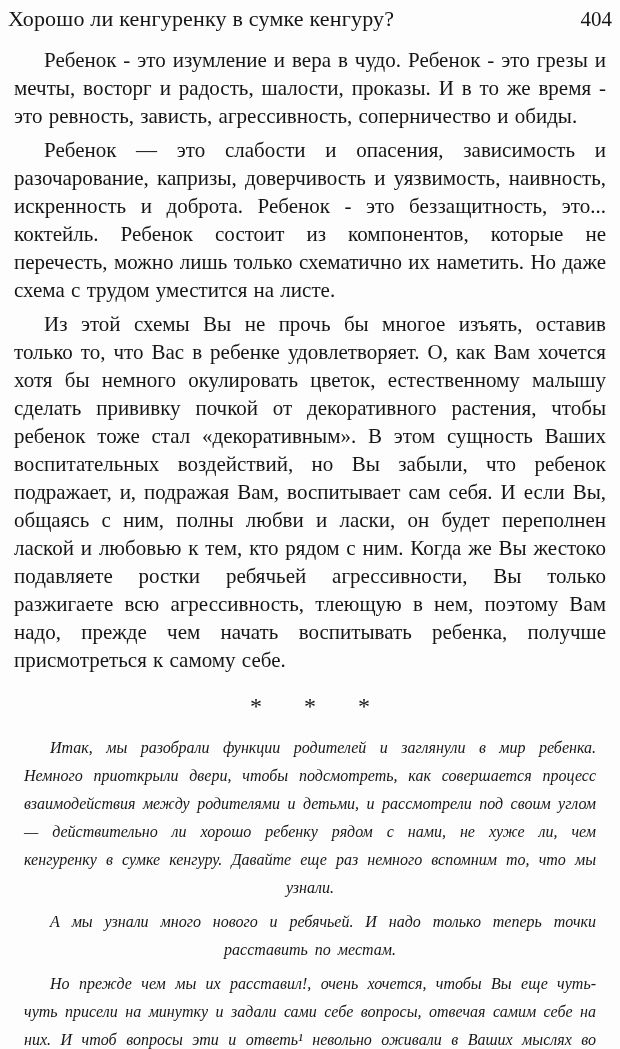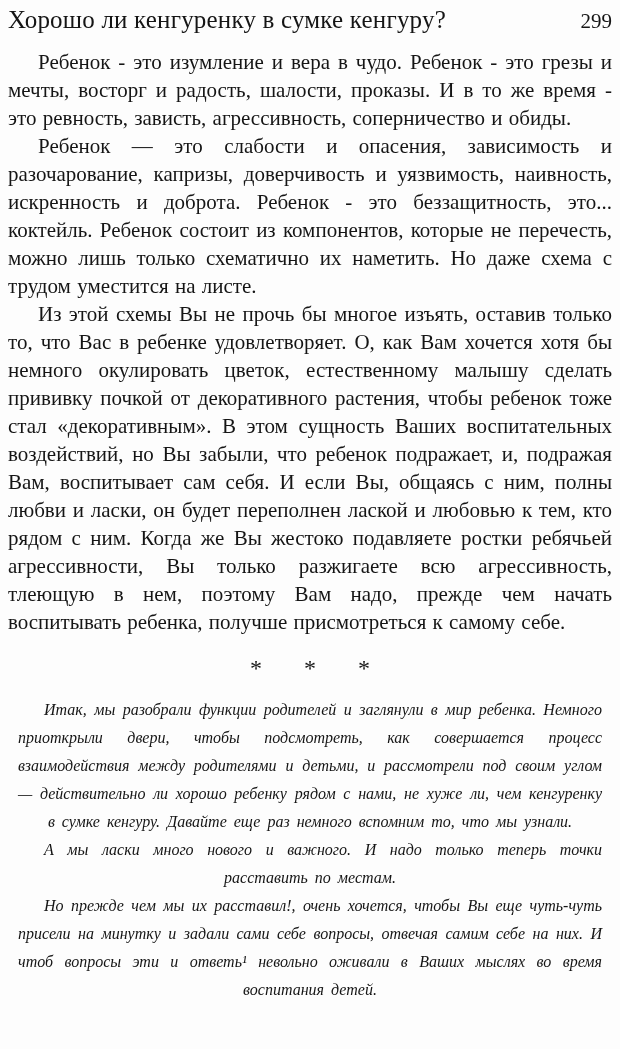--- a/index.html
+++ b/index.html
@@ -19,28 +19,28 @@
     box-sizing: border-box;
     padding: 6px 8px 0 8px;
   }
   .page-header {
     display: flex;
     justify-content: space-between;
     align-items: baseline;
     margin-bottom: 14px;
   }
   .running-title {
-    font-size: 25px;
+    font-size: 22px;
     letter-spacing: 0.2px;
   }
   .page-number {
     font-size: 21px;
   }
   .page-body p {
-    margin: 0;
+    margin: 6px;
     text-align: justify;
   }
   .body-para {
     font-size: 21px;
     line-height: 28px;
     text-indent: 30px;
     word-spacing: 1px;
   }
   .separator {
     text-align: center;
@@ -61,33 +61,33 @@
     text-align-last: center;
   }
 </style>
 </head>
 <body>
 
 <div class="page">
 
   <header class="page-header">
     <span class="running-title">Хорошо ли кенгуренку в сумке кенгуру?</span>
-    <span class="page-number">299</span>
+    <span class="page-number">404</span>
   </header>
 
   <main class="page-body">
 
     <p class="body-para">Ребенок - это изумление и вера в чудо. Ребенок - это грезы и мечты, восторг и радость, шалости, проказы. И в то же время - это ревность, зависть, агрессивность, соперничество и обиды.</p>
 
     <p class="body-para">Ребенок — это слабости и опасения, зависимость и разочарование, капризы, доверчивость и уязвимость, наивность, искренность и доброта. Ребенок - это беззащитность, это... коктейль. Ребенок состоит из компонентов, которые не перечесть, можно лишь только схематично их наметить. Но даже схема с трудом уместится на листе.</p>
 
     <p class="body-para">Из этой схемы Вы не прочь бы многое изъять, оставив только то, что Вас в ребенке удовлетворяет. О, как Вам хочется хотя бы немного окулировать цветок, естественному малышу сделать прививку почкой от декоративного растения, чтобы ребенок тоже стал «декоративным». В этом сущность Ваших воспитательных воздействий, но Вы забыли, что ребенок подражает, и, подражая Вам, воспитывает сам себя. И если Вы, общаясь с ним, полны любви и ласки, он будет переполнен лаской и любовью к тем, кто рядом с ним. Когда же Вы жестоко подавляете ростки ребячьей агрессивности, Вы только разжигаете всю агрессивность, тлеющую в нем, поэтому Вам надо, прежде чем начать воспитывать ребенка, получше присмотреться к самому себе.</p>
 
     <div class="separator">* * *</div>
 
     <p class="italic-para">Итак, мы разобрали функции родителей и заглянули в мир ребенка. Немного приоткрыли двери, чтобы подсмотреть, как совершается процесс взаимодействия между родителями и детьми, и рассмотрели под своим углом — действительно ли хорошо ребенку рядом с нами, не хуже ли, чем кенгуренку в сумке кенгуру. Давайте еще раз немного вспомним то, что мы узнали.</p>
 
-    <p class="italic-para">А мы ласки много нового и важного. И надо только теперь точки расставить по местам.</p>
+    <p class="italic-para">А мы узнали много нового и ребячьей. И надо только теперь точки расставить по местам.</p>
 
     <p class="italic-para">Но прежде чем мы их расставил!, очень хочется, чтобы Вы еще чуть-чуть присели на минутку и задали сами себе вопросы, отвечая самим себе на них. И чтоб вопросы эти и ответь¹ невольно оживали в Ваших мыслях во время воспитания детей.</p>
 
   </main>
 </div>
 
 </body></html>

